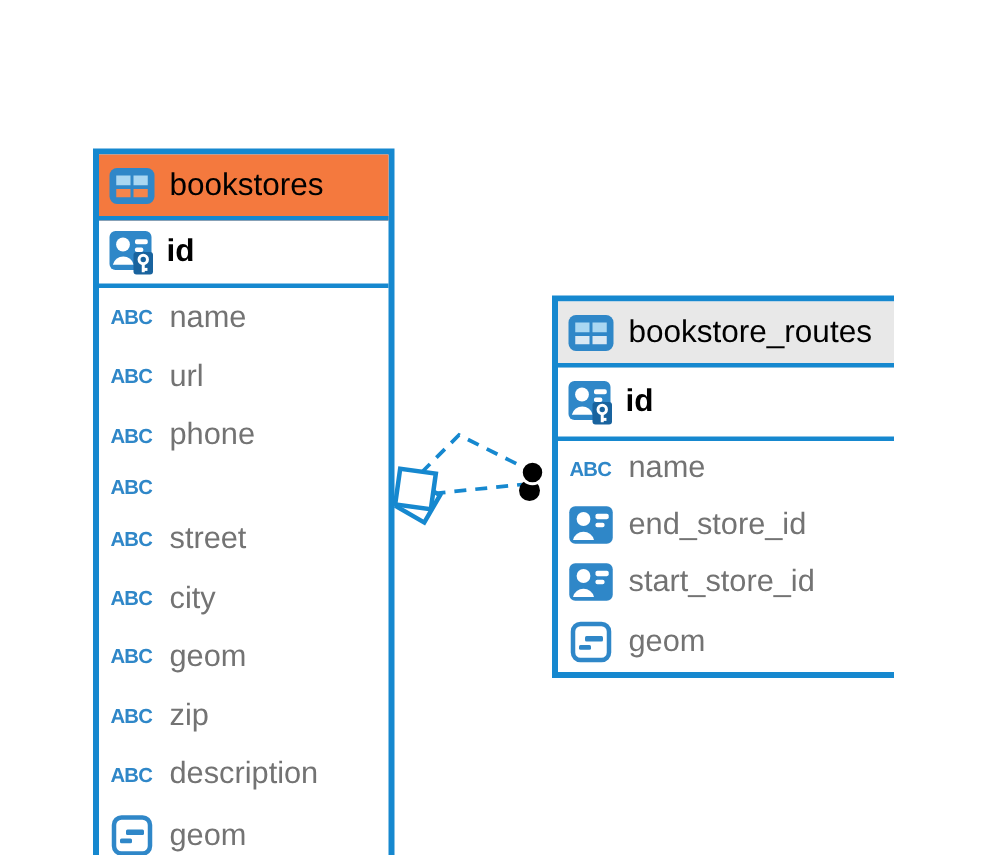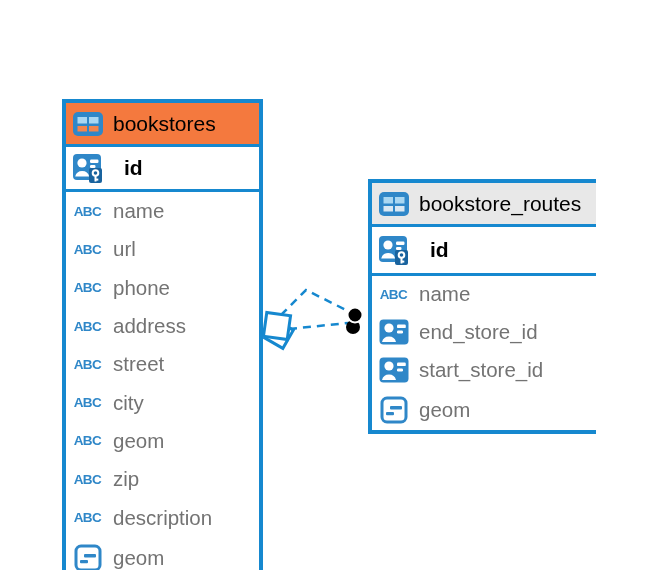--- a/index.html
+++ b/index.html
@@ -5,21 +5,21 @@
   html,body{margin:0;padding:0;background:#fff;}
   .canvas{position:relative;width:596px;height:570px;background:#ffffff;
           font-family:"Liberation Sans",sans-serif;overflow:hidden;margin-top:37px;}
   .etable{position:absolute;background:#fff;border:4px solid #1688CF;box-sizing:border-box;
           display:flex;flex-direction:column;z-index:1;}
   .thead{display:flex;align-items:center;gap:9px;padding-left:5px;height:41px;
          border-bottom:3px solid #1688CF;flex:0 0 auto;}
   .thead.orange{background:#F4793E;}
   .thead.gray{background:#E8E8E8;}
   .ttitle{font-size:21px;color:#000;white-space:nowrap;}
-  .pkrow{display:flex;align-items:center;gap:20px;padding-left:5px;
+  .pkrow{display:flex;align-items:center;gap:7px;padding-left:5px;
          border-bottom:3px solid #1688CF;flex:0 0 auto;}
   .pkrow.h42{height:42px;} .pkrow.h46{height:46px;}
   .pkname{font-size:21px;font-weight:bold;color:#000;}
   .cols{flex:1 1 auto;display:flex;flex-direction:column;}
   .crow{flex:1 1 auto;display:flex;align-items:center;gap:9px;padding-left:5px;}
   .icon-cell{width:33px;flex:0 0 auto;display:flex;align-items:center;justify-content:center;}
   .abc{font-weight:bold;font-size:13.5px;color:#2F87C8;letter-spacing:-0.5px;
        font-family:Liberation Sans, sans-serif;}
   .cname{font-size:20.5px;color:#737373;white-space:nowrap;}
   .overlay{position:absolute;left:0;top:0;z-index:2;pointer-events:none;}
@@ -76,21 +76,20 @@
       <div class="crow">
         <span class="icon-cell">
             <span class="abc">ABC</span>
           </span>
         <span class="cname">phone</span>
       </div>
       <div class="crow">
         <span class="icon-cell">
             <span class="abc">ABC</span>
           </span>
-        <span class="cname">address</span>
       </div>
       <div class="crow">
         <span class="icon-cell">
             <span class="abc">ABC</span>
           </span>
         <span class="cname">street</span>
       </div>
       <div class="crow">
         <span class="icon-cell">
             <span class="abc">ABC</span>
@@ -121,21 +120,21 @@
             <rect x="2" y="2" width="24" height="24" rx="5" fill="#fff" stroke="#2F87C8" stroke-width="3"></rect>
             <rect x="10" y="10" width="12" height="3.6" rx="1" fill="#2F87C8"></rect>
             <rect x="6" y="16" width="8" height="3.2" rx="1" fill="#2F87C8"></rect>
           </svg>
         </span>
         <span class="cname">geom</span>
       </div>
     </div>
   </div>
 
-  <div class="etable" style="left:368px;top:142px;width:267px;height:255px;">
+  <div class="etable" style="left:368px;top:160px;width:267px;height:255px;">
     <div class="thead gray">
       <span class="icon-cell">
         <svg width="32" height="26" viewBox="0 0 32 26">
           <rect x="1" y="1" width="30" height="24" rx="5" fill="#2F87C8"></rect>
           <rect x="5.5" y="6" width="9.5" height="6.5" fill="#A9D7F2"></rect>
           <rect x="17" y="6" width="9.5" height="6.5" fill="#A9D7F2"></rect>
           <rect x="5.5" y="15" width="9.5" height="5.5" fill="#D9E8F3"></rect>
           <rect x="17" y="15" width="9.5" height="5.5" fill="#D9E8F3"></rect>
         </svg>
       </span>

